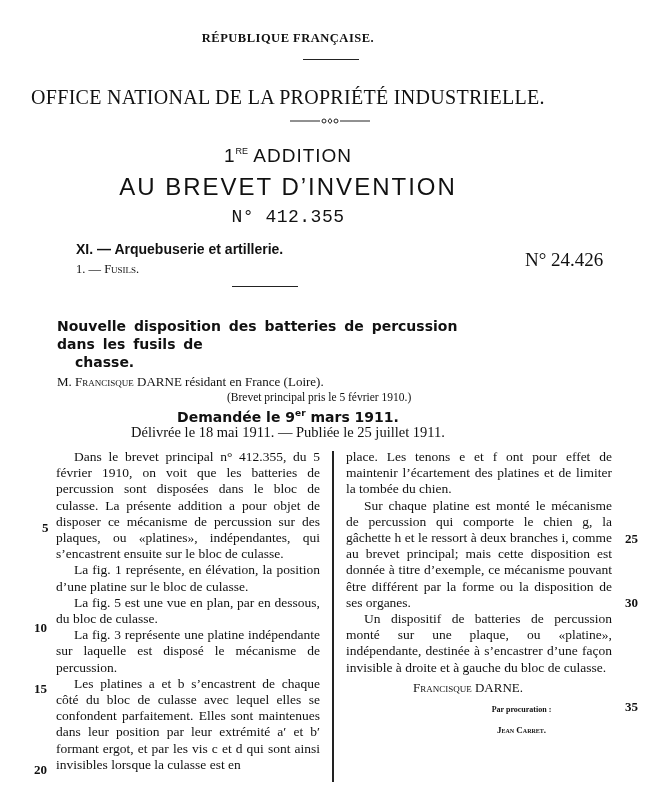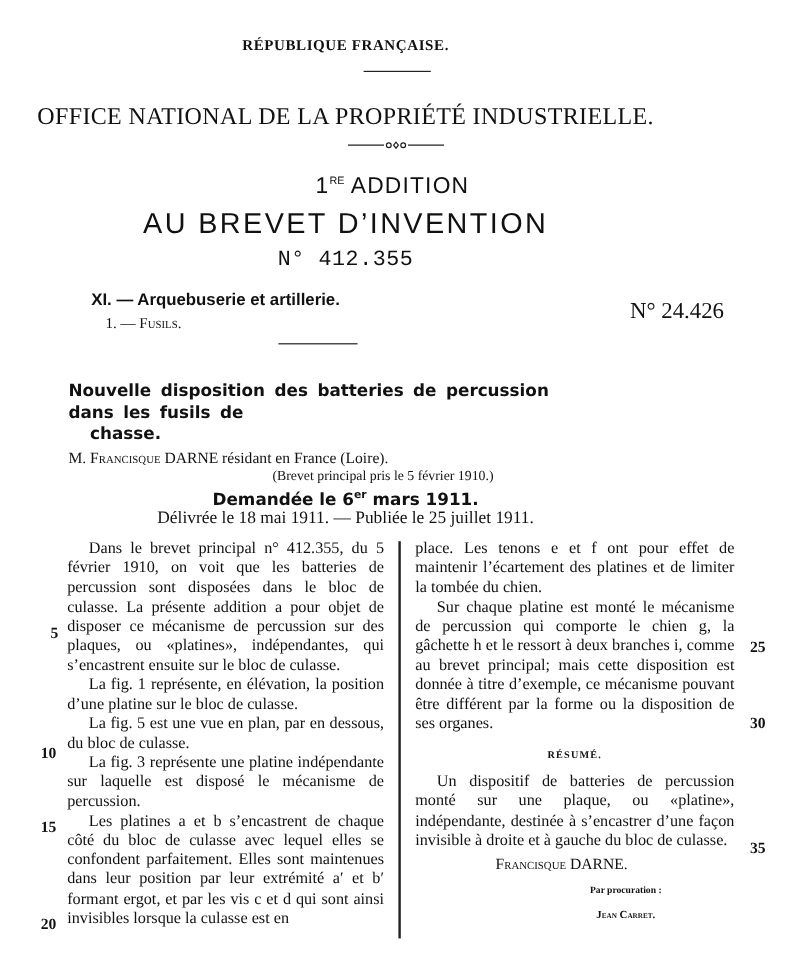--- a/index.html
+++ b/index.html
@@ -4,26 +4,26 @@
 <style>
   html, body { margin:0; padding:0; background:#fff; }
   body { width:660px; height:800px; position:relative; overflow:hidden; color:#111;
          font-family:"DejaVu Serif", serif; }
   .abs { position:absolute; }
   .center { left:0; width:576px; text-align:center; }
   .republique { top:31px; font-size:12.5px; letter-spacing:0.5px; font-family:"Liberation Serif", serif; font-weight:bold; }
   .rule1 { top:59px; left:303px; width:56px; height:1px; background:#222; }
   .office { top:86px; font-size:20px; font-family:"Liberation Serif", serif; letter-spacing:0.3px; }
   .orn { top:117px; left:290px; width:80px; height:8px; }
-  .addition { top:145px; font-family:"Liberation Sans", sans-serif; font-size:19px; letter-spacing:1px;padding-left:39px; }
+  .addition { top:145px; font-family:"Liberation Sans", sans-serif; font-size:19px; letter-spacing:1px; }
   .addition sup { font-size:9px; vertical-align:8px; letter-spacing:0; }
   .brevet { top:173px; font-family:"Liberation Sans", sans-serif; font-size:24px; letter-spacing:2px; }
   .numero { top:207px; font-family:Liberation Mono, monospace; font-size:18px; letter-spacing:0.5px; }
   .class1 { top:241px; left:76px; font-size:14px; font-family:"Liberation Sans", sans-serif; font-weight:bold; }
-  .class2 { top:262px; left:88px; font-size:12.5px; font-family:"Liberation Serif", serif; }
+  .class2 { top:262px; left:76px; font-size:12.5px; font-family:"Liberation Serif", serif; }
   .sc { font-variant:small-caps; }
   .num2 { top:249px; left:525px; font-size:19px; font-family:"Liberation Serif", serif; }
   .rule2 { top:286px; left:232px; width:66px; height:1px; background:#222; }
   .title { top:317px; left:57px; width:430px; font-family:"DejaVu Sans", sans-serif; font-weight:bold; font-size:14px; line-height:18px; word-spacing:3px; }
   .title .l2 { padding-left:18px; }
   .author { top:374px; left:57px; font-size:13px; font-family:"Liberation Serif", serif; }
   .principal { top:391px; left:227px; font-size:11.5px; font-family:"Liberation Serif", serif; }
   .demande { top:408px; font-family:"DejaVu Sans", sans-serif; font-weight:bold; font-size:14px; }
   .demande sup { font-size:9px; vertical-align:6px; }
   .delivree { top:424px; font-size:14.5px; font-family:"Liberation Serif", serif; }
@@ -75,21 +75,21 @@
 </div>
 
 <div class="abs author">
   <span>M.</span>
   <span class="sc">Francisque</span>
   <span>DARNE résidant en France (Loire).</span>
 </div>
 <div class="abs principal">(Brevet principal pris le 5 février 1910.)</div>
 
 <div class="abs center demande">
-  <span>Demandée le 6</span><sup>er</sup><span> mars 1911.</span>
+  <span>Demandée le 9</span><sup>er</sup><span> mars 1911.</span>
 </div>
 <div class="abs center delivree">Délivrée le 18 mai 1911. — Publiée le 25 juillet 1911.</div>
 
 <div class="abs lnum" style="top:520px;left:42px;">5</div>
 <div class="abs lnum" style="top:620px;left:34px;">10</div>
 <div class="abs lnum" style="top:681px;left:34px;">15</div>
 <div class="abs lnum" style="top:762px;left:34px;">20</div>
 
 <div class="abs col colL">
   <p class="ind">Dans le brevet principal n° 412.355, du 5 février 1910, on voit que les batteries de percussion sont disposées dans le bloc de culasse. La présente addition a pour objet de disposer ce mécanisme de percussion sur des plaques, ou «platines», indépendantes, qui s’encastrent ensuite sur le bloc de culasse.</p>
@@ -97,21 +97,20 @@
   <p class="ind">La fig. 5 est une vue en plan, par en dessous, du bloc de culasse.</p>
   <p class="ind">La fig. 3 représente une platine indépendante sur laquelle est disposé le mécanisme de percussion.</p>
   <p class="ind">Les platines a et b s’encastrent de chaque côté du bloc de culasse avec lequel elles se confondent parfaitement. Elles sont maintenues dans leur position par leur extrémité a′ et b′ formant ergot, et par les vis c et d qui sont ainsi invisibles lorsque la culasse est en</p>
 </div>
 
 <div class="abs vline"></div>
 
 <div class="abs col colR">
   <p>place. Les tenons e et f ont pour effet de maintenir l’écartement des platines et de limiter la tombée du chien.</p>
   <p class="ind">Sur chaque platine est monté le mécanisme de percussion qui comporte le chien g, la gâchette h et le ressort à deux branches i, comme au brevet principal; mais cette disposition est donnée à titre d’exemple, ce mécanisme pouvant être différent par la forme ou la disposition de ses organes.</p>
-  <div class="resume">RÉSUMÉ.</div>
   <p class="ind">Un dispositif de batteries de percussion monté sur une plaque, ou «platine», indépendante, destinée à s’encastrer d’une façon invisible à droite et à gauche du bloc de culasse.</p>
   <div class="sig sig1">
     <span class="sc">Francisque DARNE.</span>
   </div>
   <div class="sig2">Par procuration :</div>
   <div class="sig3 sc">Jean Carret.</div>
 </div>
 
 <div class="abs lnum" style="top:531px;left:625px;">25</div>
 <div class="abs lnum" style="top:595px;left:625px;">30</div>

